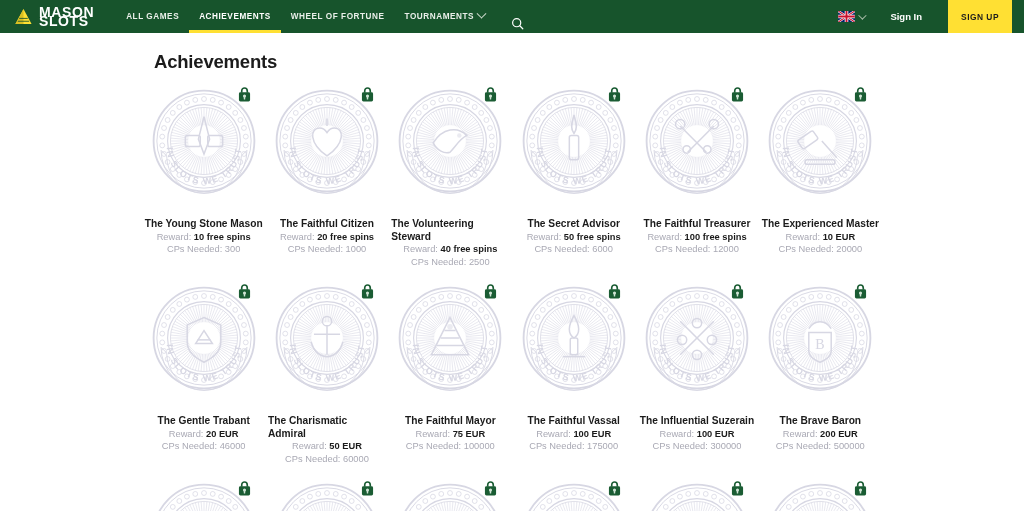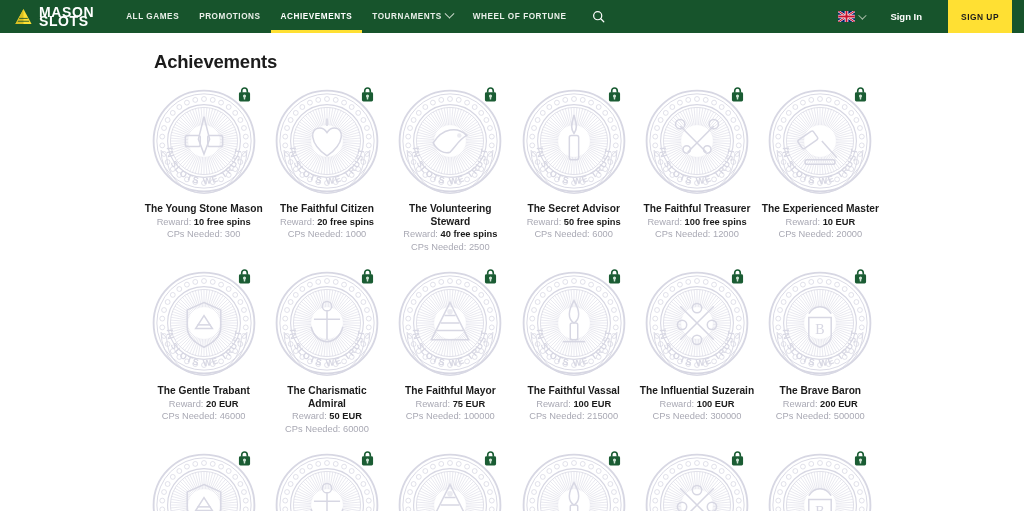--- a/index.html
+++ b/index.html
@@ -34,21 +34,21 @@
     color: #ffffff;
     font-size: 14px;
     font-weight: bold;
     line-height: 9px;
     letter-spacing: .6px;
     white-space: pre-line;
   }
 
   .nav {
     display: flex;
-    align-items: center;
+    align-items: flex-end;
     height: 33px;
     gap: 0;
     flex: none;
   }
   .nav-item {
     position: relative;
     height: 33px;
     display: flex;
     align-items: center;
     gap: 4px;
@@ -167,25 +167,24 @@
   }
   .medal { display: block; width: 112px; height: 112px; }
   .lock {
     position: absolute;
     top: 2px;
     right: 12px;
     width: 13px; height: 15px;
   }
 
   .ach-name {
-    margin-top: 6px;
+    margin-top: 21px;
     font-size: 10.2px;
     font-weight: bold;
     color: #1b1b1b;
-    text-align: center;
     line-height: 12.5px;
     max-width: 118px;
   }
   .ach-line {
     font-size: 9.3px;
     color: #a9a9b4;
     text-align: center;
     line-height: 12.5px;
     white-space: nowrap;
   }
@@ -203,32 +202,29 @@
       <path d="M5.5 12 H14.5 M4 15 H16" stroke="#17542c" stroke-width="0.9" fill="none"></path>
     </svg>
     <div class="logo-text">MASON
 SLOTS</div>
   </div>
 
   <div class="nav">
     <div class="nav-item">
       <span>ALL GAMES</span>
     </div>
-    <div class="nav-item">
-      <span>PROMOTIONS</span>
-    </div>
     <div class="nav-item active">
       <span>ACHIEVEMENTS</span>
     </div>
     <div class="nav-item">
+      <span>WHEEL OF FORTUNE</span>
+    </div>
+    <div class="nav-item">
       <span>TOURNAMENTS</span>
       <i class="chev"></i>
-    </div>
-    <div class="nav-item">
-      <span>WHEEL OF FORTUNE</span>
     </div>
     <div class="search-btn">
       <svg width="13" height="13" viewBox="0 0 16 16">
         <circle cx="7" cy="7" r="5" fill="none" stroke="#ffffff" stroke-width="1.5"></circle>
         <line x1="10.8" y1="10.8" x2="14.5" y2="14.5" stroke="#ffffff" stroke-width="1.5" stroke-linecap="round"></line>
       </svg>
     </div>
   </div>
 
   <div class="header-right">
@@ -1551,21 +1547,21 @@
           </svg>
           <svg class="lock" viewBox="0 0 14 16">
             <path d="M4 6 V4.2 C4 2.2 5.3 1 7 1 C8.7 1 10 2.2 10 4.2 V6" fill="none" stroke="#1a5c33" stroke-width="1.8"></path>
             <rect x="1" y="5.5" width="12" height="10" rx="1.6" fill="#1a5c33"></rect>
             <circle cx="7" cy="9.6" r="1.7" fill="#cfe3d4"></circle>
             <rect x="6.2" y="10" width="1.6" height="3.4" rx=".6" fill="#cfe3d4"></rect>
           </svg>
         </div>
         <div class="ach-name">The Faithful Vassal</div>
         <div class="ach-line"><span>Reward:</span> <b>100 EUR</b></div>
-        <div class="ach-line"><span>CPs Needed:</span> <span>215000</span></div>
+        <div class="ach-line"><span>CPs Needed:</span> <span>175000</span></div>
       </div>
       <div class="ach">
         <div class="medal-wrap">
           <svg class="medal" viewBox="-60 -60 120 120">
             <defs>
               <path id="rt10" d="M -40,6 A 40,40 0 0 0 40,6"></path>
             </defs>
             <circle cx="0" cy="0" r="54" fill="none" stroke="#d7d7e3" stroke-width="2"></circle>
             <circle cx="0" cy="0" r="50.5" fill="none" stroke="#d7d7e3" stroke-width="1"></circle>
             <circle cx="0" cy="0" r="39" fill="none" stroke="#d7d7e3" stroke-width="1.2"></circle>

